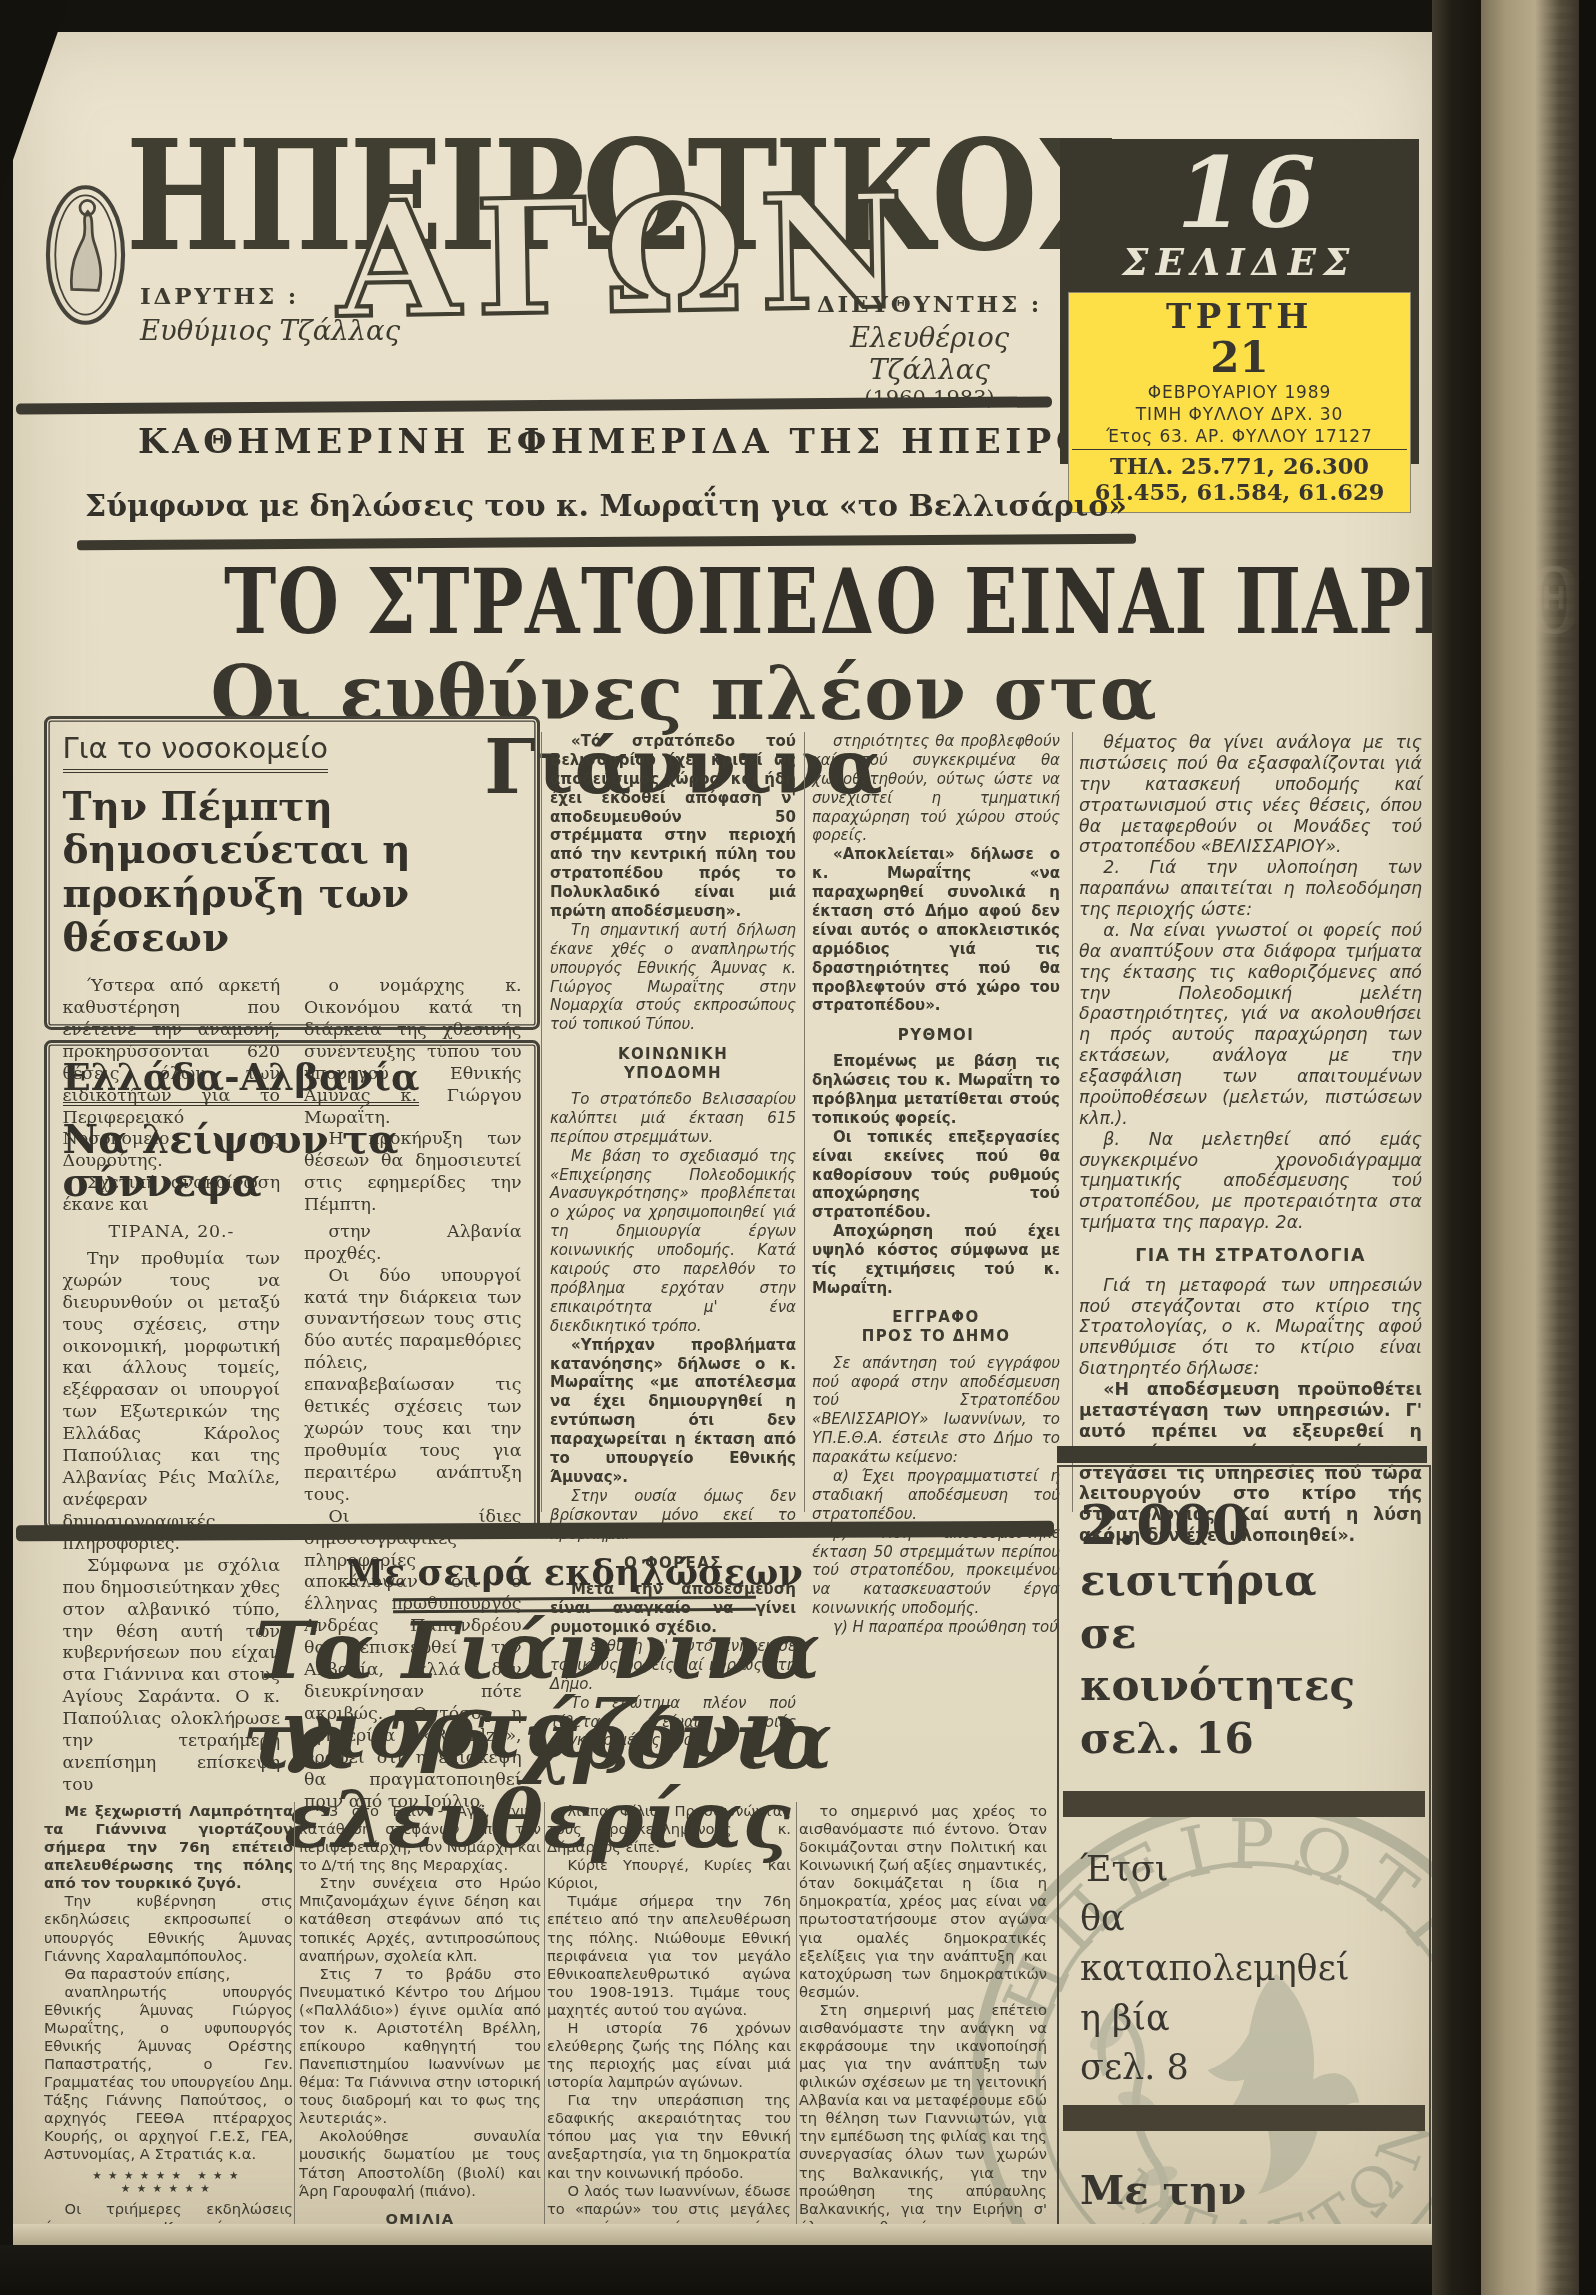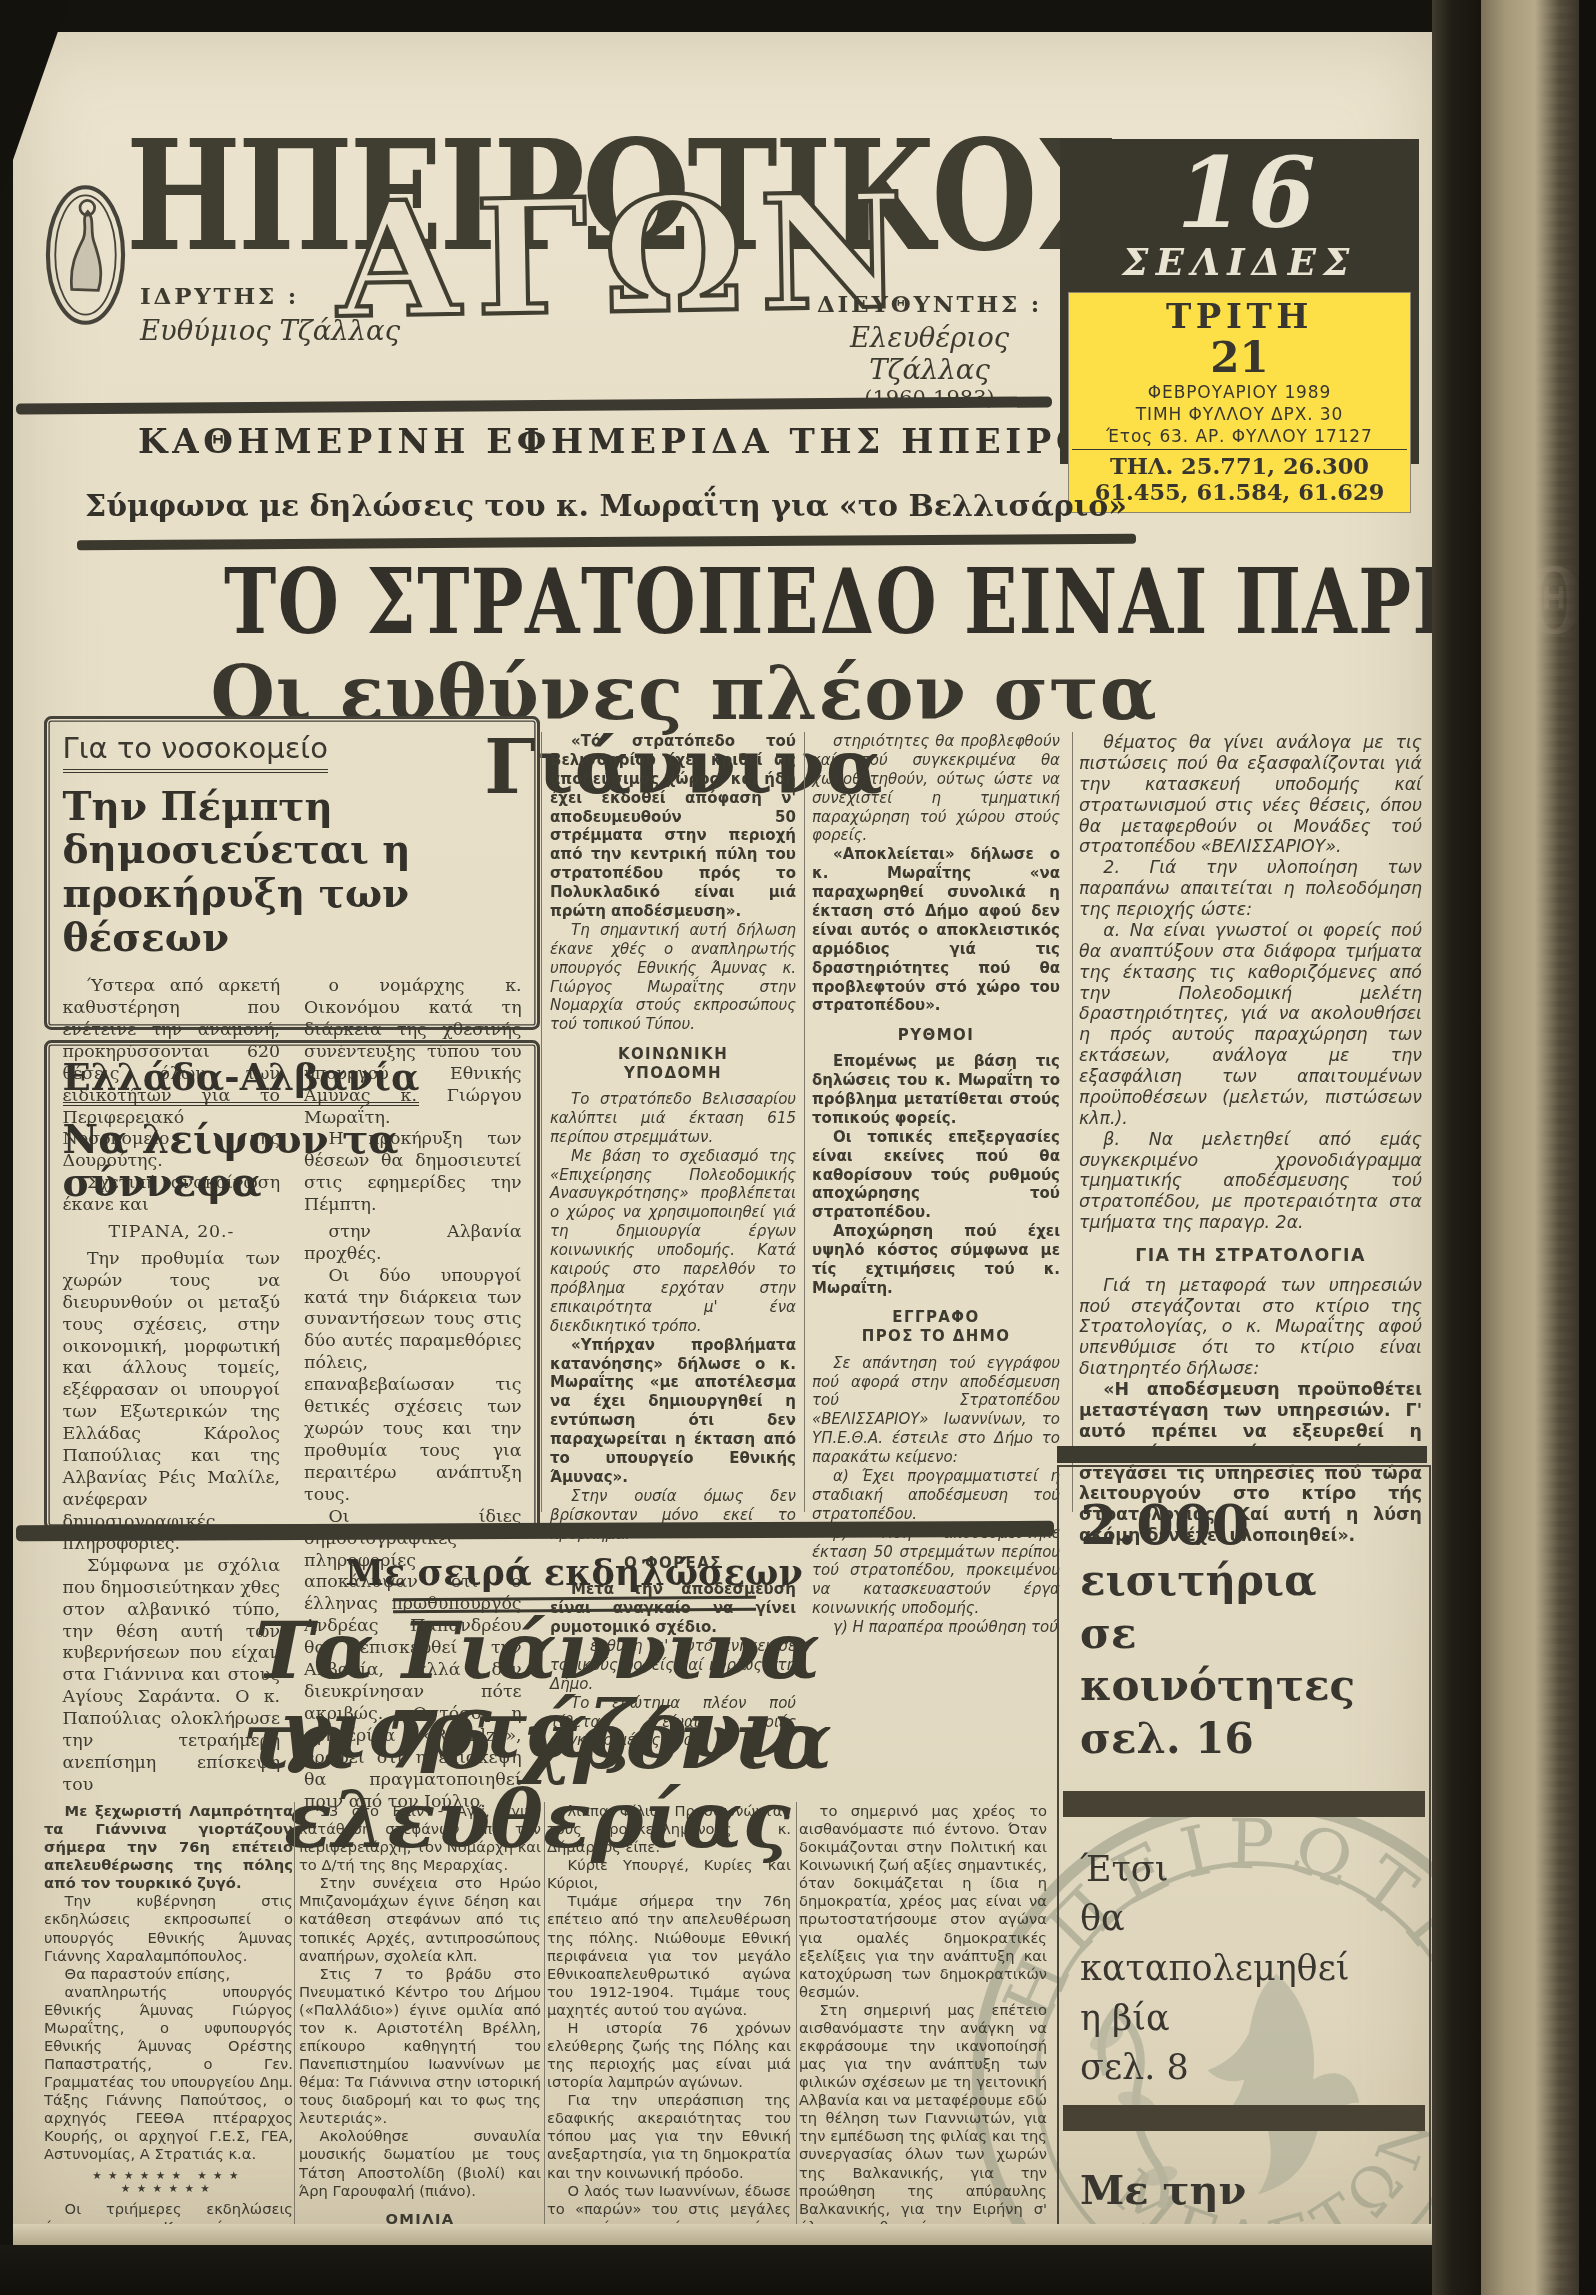--- a/index.html
+++ b/index.html
@@ -284,21 +284,21 @@
       <div class="blk blk-p">13 στο Εμίν - Αγά, έγινε κατάθεση στεφάνων από τον περιφερειάρχη, τον Νομάρχη και το Δ/τή της 8ης Μεραρχίας.</div>
       <div class="blk blk-p">Στην συνέχεια στο Ηρώο Μπιζανομάχων έγινε δέηση και κατάθεση στεφάνων από τις τοπικές Αρχές, αντιπροσώπους αναπήρων, σχολεία κλπ.</div>
       <div class="blk blk-p">Στις 7 το βράδυ στο Πνευματικό Κέντρο του Δήμου («Παλλάδιο») έγινε ομιλία από τον κ. Αριστοτέλη Βρέλλη, επίκουρο καθηγητή του Πανεπιστημίου Ιωαννίνων με θέμα: Τα Γιάννινα στην ιστορική τους διαδρομή και το φως της λευτεριάς».</div>
       <div class="blk blk-p">Ακολούθησε συναυλία μουσικής δωματίου με τους Τάτση Αποστολίδη (βιολί) και Άρη Γαρουφαλή (πιάνο).</div>
       <div class="blk blk-sub">ΟΜΙΛΙΑ
 ΔΗΜΑΡΧΟΥ</div>
     </div>
   <div class="bcol bc3">
       <div class="blk blk-p">λιππα Φίλιο. Προσφωνώντας τους προσκεκλημένους ο κ. Δήμαρχος είπε:</div>
       <div class="blk blk-p">Κύριε Υπουργέ, Κυρίες και Κύριοι,</div>
-      <div class="blk blk-p">Τιμάμε σήμερα την 76η επέτειο από την απελευθέρωση της πόλης. Νιώθουμε Εθνική περιφάνεια για τον μεγάλο Εθνικοαπελευθρωτικό αγώνα του 1912-1904. Τιμάμε τους μαχητές αυτού του αγώνα.</div>
+      <div class="blk blk-p">Τιμάμε σήμερα την 76η επέτειο από την απελευθέρωση της πόλης. Νιώθουμε Εθνική περιφάνεια για τον μεγάλο Εθνικοαπελευθρωτικό αγώνα του 1908-1913. Τιμάμε τους μαχητές αυτού του αγώνα.</div>
       <div class="blk blk-p">Η ιστορία 76 χρόνων ελεύθερης ζωής της Πόλης και της περιοχής μας είναι μιά ιστορία λαμπρών αγώνων.</div>
       <div class="blk blk-p">Για την υπεράσπιση της εδαφικής ακεραιότητας του τόπου μας για την Εθνική ανεξαρτησία, για τη δημοκρατία και την κοινωνική πρόοδο.</div>
       <div class="blk blk-p">Ο λαός των Ιωαννίνων, έδωσε το «παρών» του στις μεγάλες ιστορικές στιγμές της χώρας μας. Στα Αλβανικά βουνά, στο έπος της Εθνικής Αντίστασης, σ' όλους τους δημοκρατικούς αγώνες.</div>
     </div>
   <div class="bcol bc4">
       <div class="blk blk-p">το σημερινό μας χρέος το αισθανόμαστε πιό έντονο. Όταν δοκιμάζονται στην Πολιτική και Κοινωνική ζωή αξίες σημαντικές, όταν δοκιμάζεται η ίδια η δημοκρατία, χρέος μας είναι να πρωτοστατήσουμε στον αγώνα για ομαλές δημοκρατικές εξελίξεις για την ανάπτυξη και κατοχύρωση των δημοκρατικών θεσμών.</div>
       <div class="blk blk-p">Στη σημερινή μας επέτειο αισθανόμαστε την ανάγκη να εκφράσουμε την ικανοποίησή μας για την ανάπτυξη των φιλικών σχέσεων με τη γειτονική Αλβανία και να μεταφέρουμε εδώ τη θέληση των Γιαννιωτών, για την εμπέδωση της φιλίας και της συνεργασίας όλων των χωρών της Βαλκανικής, για την προώθηση της απύραυλης Βαλκανικής, για την Ειρήνη σ' όλη την ανθρωπότητα.</div>
       <div class="blk blk-p">Αγαπητοί προσκαλεσμένοι.</div>
     </div>
   <div class="smudge"></div>

